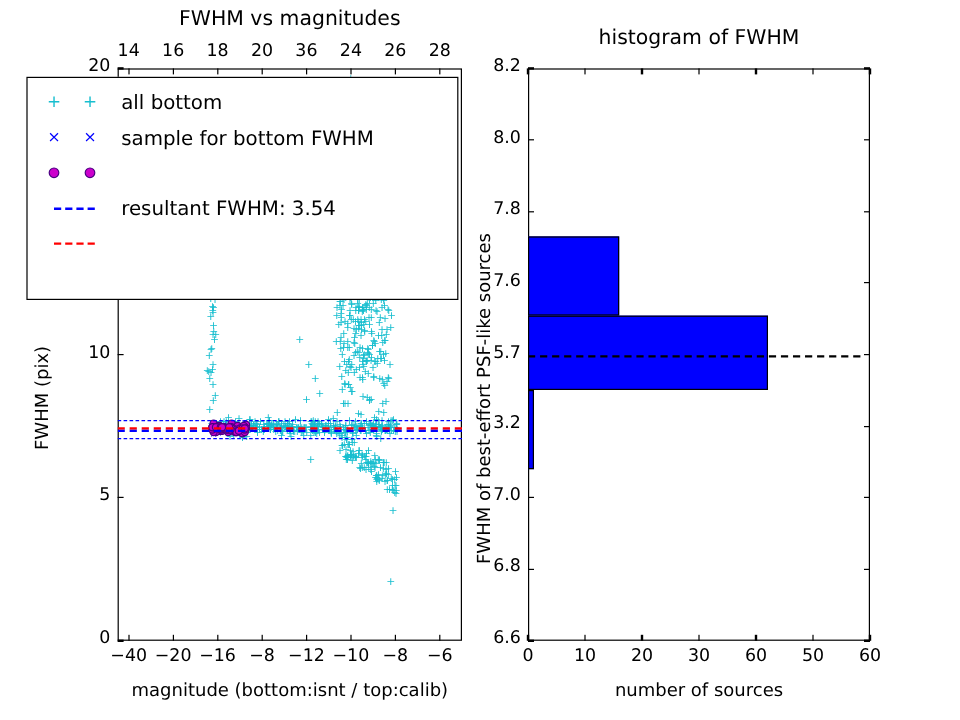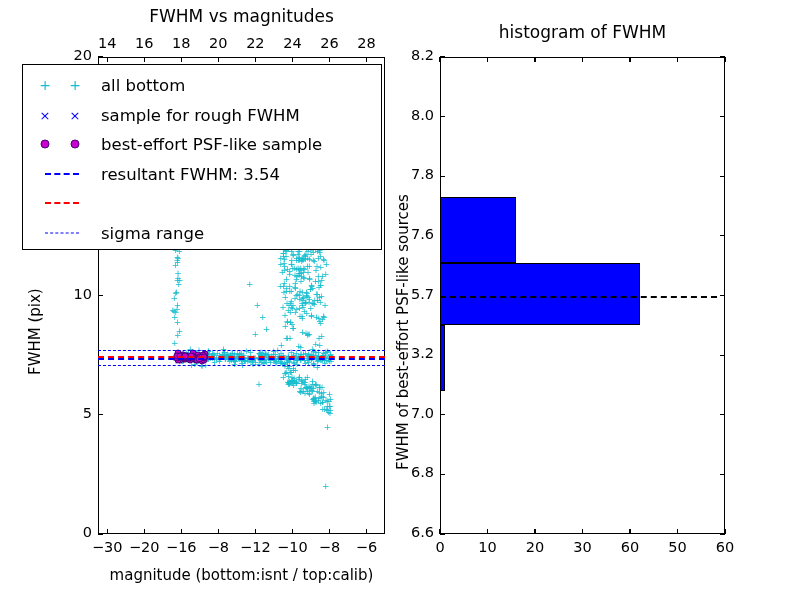--- a/index.html
+++ b/index.html
@@ -56,27 +56,27 @@
 
   <div class="txt t-title" id="left-title" style="left:98px;top:6px;width:287px;text-align:center;">FWHM vs magnitudes</div>
 
   <div class="frame" id="ax1" style="left:98px;top:57px;width:287px;height:477px;"></div>
 
   <div id="ax1-top-ticklabels">
       <div class="txt t-tick" style="left: 89.2581px; top: 35px; width: 36px; text-align: center;">14</div>
       <div class="txt t-tick" style="left: 126.29px; top: 35px; width: 36px; text-align: center;">16</div>
       <div class="txt t-tick" style="left: 163.323px; top: 35px; width: 36px; text-align: center;">18</div>
       <div class="txt t-tick" style="left: 200.355px; top: 35px; width: 36px; text-align: center;">20</div>
-      <div class="txt t-tick" style="left: 237.387px; top: 35px; width: 36px; text-align: center;">22</div>
+      <div class="txt t-tick" style="left: 237.387px; top: 35px; width: 36px; text-align: center;">36</div>
       <div class="txt t-tick" style="left: 274.419px; top: 35px; width: 36px; text-align: center;">24</div>
       <div class="txt t-tick" style="left: 311.452px; top: 35px; width: 36px; text-align: center;">26</div>
       <div class="txt t-tick" style="left: 348.484px; top: 35px; width: 36px; text-align: center;">28</div>
     </div>
   <div id="ax1-bot-ticklabels">
-      <div class="txt t-tick" style="left: 89.2581px; top: 539px; width: 36px; text-align: center;">−30</div>
+      <div class="txt t-tick" style="left: 89.2581px; top: 539px; width: 36px; text-align: center;">−40</div>
       <div class="txt t-tick" style="left: 126.29px; top: 539px; width: 36px; text-align: center;">−20</div>
       <div class="txt t-tick" style="left: 163.323px; top: 539px; width: 36px; text-align: center;">−16</div>
       <div class="txt t-tick" style="left: 200.355px; top: 539px; width: 36px; text-align: center;">−8</div>
       <div class="txt t-tick" style="left: 237.387px; top: 539px; width: 36px; text-align: center;">−12</div>
       <div class="txt t-tick" style="left: 274.419px; top: 539px; width: 36px; text-align: center;">−10</div>
       <div class="txt t-tick" style="left: 311.452px; top: 539px; width: 36px; text-align: center;">−8</div>
       <div class="txt t-tick" style="left: 348.484px; top: 539px; width: 36px; text-align: center;">−6</div>
     </div>
   <div id="ax1-y-ticklabels">
       <div class="txt t-tick" style="left: 54px; top: 524px; width: 38px; text-align: right;">0</div>
@@ -1035,37 +1035,32 @@
 
   <div id="legend" style="left:22px;top:64px;width:360px;height:186px;">
       <div class="lg-row" style="top: 5px;">
         <div class="lg-m" style="left: 22px; color: rgb(23, 190, 207); font-size: 14px;">+</div>
         <div class="lg-m" style="left: 52px; color: rgb(23, 190, 207); font-size: 14px;">+</div>
         <div class="lg-label">all bottom</div>
       </div>
       <div class="lg-row" style="top: 34.5px;">
         <div class="lg-m" style="left: 22px; color: rgb(0, 0, 255); font-size: 13px;">×</div>
         <div class="lg-m" style="left: 52px; color: rgb(0, 0, 255); font-size: 13px;">×</div>
-        <div class="lg-label">sample for rough FWHM</div>
+        <div class="lg-label">sample for bottom FWHM</div>
       </div>
       <div class="lg-row" style="top: 64px;">
         <div class="lg-m" style="left: 22px; width: 9px; height: 9px; border-radius: 50%; background: rgb(204, 0, 204); border: 1.2px solid rgb(75, 0, 130); box-sizing: border-box;"></div>
         <div class="lg-m" style="left: 52px; width: 9px; height: 9px; border-radius: 50%; background: rgb(204, 0, 204); border: 1.2px solid rgb(75, 0, 130); box-sizing: border-box;"></div>
-        <div class="lg-label">best-effort PSF-like sample</div>
       </div>
       <div class="lg-row" style="top: 93.5px;">
         <div class="lg-line" style="border-top: 2px dashed rgb(0, 0, 255);"></div>
         <div class="lg-label">resultant FWHM: 3.54</div>
       </div>
       <div class="lg-row" style="top: 123px;">
         <div class="lg-line" style="border-top: 2px dashed rgb(255, 0, 0);"></div>
-      </div>
-      <div class="lg-row" style="top: 152.5px;">
-        <div class="lg-line" style="border-top: 1.8px dashed rgb(0, 0, 255);"></div>
-        <div class="lg-label">sigma range</div>
       </div>
     </div>
 
   <div class="txt t-title" style="left:440px;top:22px;width:285px;text-align:center;">histogram of FWHM</div>
 
   <div class="frame" id="ax2" style="left:440px;top:57px;width:285px;height:477px;"></div>
 
   <div id="ax2-x-ticklabels">
       <div class="txt t-tick" style="left: 422px; top: 539px; width: 36px; text-align: center;">0</div>
       <div class="txt t-tick" style="left: 469.5px; top: 539px; width: 36px; text-align: center;">10</div>
@@ -1116,20 +1111,21 @@
       <div class="tick tick-h" style="left: 440px; top: 175.65px;"></div>
       <div class="tick tick-h" style="left: 720px; top: 175.65px;"></div>
       <div class="tick tick-h" style="left: 440px; top: 116.025px;"></div>
       <div class="tick tick-h" style="left: 720px; top: 116.025px;"></div>
       <div class="tick tick-h" style="left: 440px; top: 56.4px;"></div>
       <div class="tick tick-h" style="left: 720px; top: 56.4px;"></div>
     </div>
 
   <div class="vtxt t-axlabel" style="left:394px;top:470px;transform:rotate(-90deg);">FWHM of best-effort PSF-like sources</div>
 
+  <div class="txt t-axlabel" style="left:440px;top:566px;width:285px;text-align:center;">number of sources</div>
 
   <div id="hist-layer" style="position:absolute;left:440px;top:57px;width:285px;height:477px;overflow:hidden;">
       <div class="hbar" style="left: 0px; top: 268.312px; width: 4.75px; height: 65.5875px;"></div>
       <div class="hbar" style="left: 0px; top: 205.706px; width: 199.5px; height: 62.6062px;"></div>
       <div class="hbar" style="left: 0px; top: 140.119px; width: 76px; height: 65.5875px;"></div>
       <div class="hdashblk" style="left: 0px; top: 238.5px; width: 277px;"></div>
     </div>
 
 </div>
 

